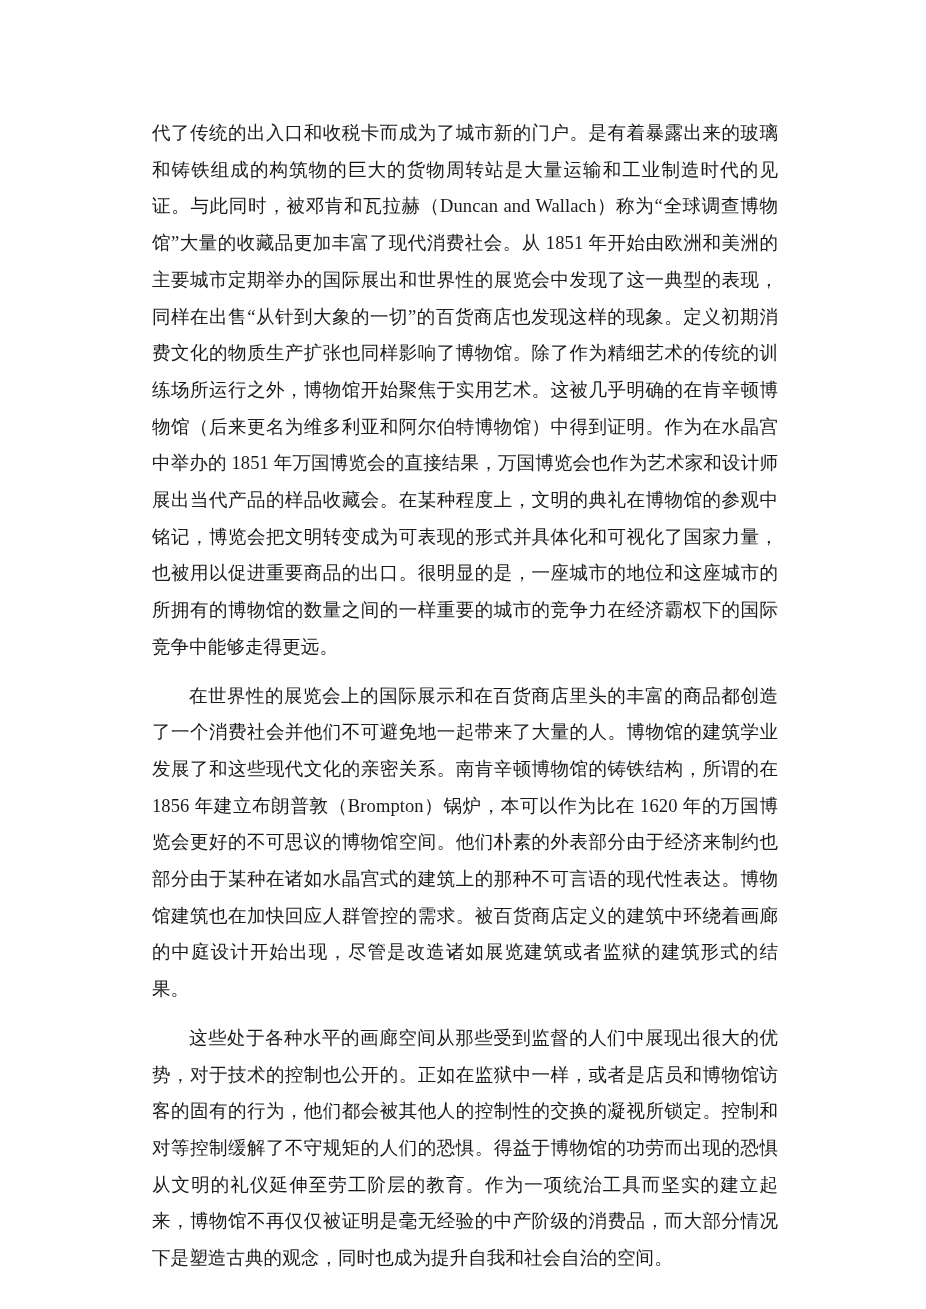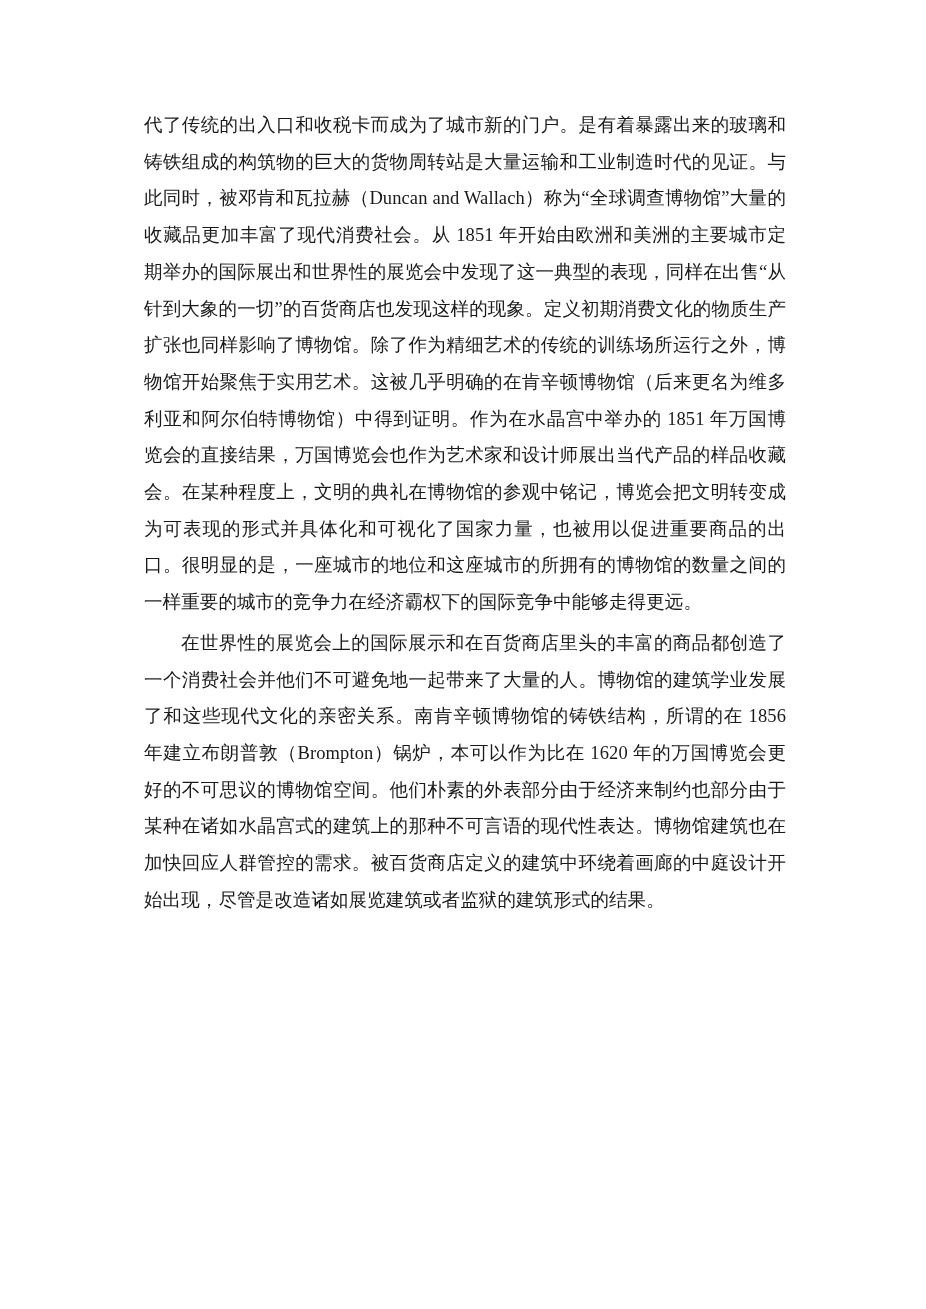--- a/index.html
+++ b/index.html
@@ -11,21 +11,21 @@
     position: relative;
     width: 926px;
     height: 1309px;
     margin: 0 auto;
     background: #ffffff;
     box-sizing: border-box;
     padding: 103px 136px 0 140px;
     overflow: hidden;
   }
   .doc-body p {
-    margin: 4px;
+    margin: 12px;
     padding: 0;
     font-family: "Liberation Serif", "DejaVu Serif", serif;
     font-size: 18.5px;
     line-height: 36.7px;
     color: #1a1a1a;
     text-align: justify;
     text-justify: inter-character;
     letter-spacing: 0.1px;
     word-break: normal;
     overflow-wrap: break-word;
@@ -34,14 +34,15 @@
     text-indent: 2em;
   }
 </style>
 </head>
 <body>
 
 <div class="page">
   <div class="doc-body">
     <p>代了传统的出入口和收税卡而成为了城市新的门户。是有着暴露出来的玻璃和铸铁组成的构筑物的巨大的货物周转站是大量运输和工业制造时代的见证。与此同时，被邓肯和瓦拉赫（Duncan and Wallach）称为“全球调查博物馆”大量的收藏品更加丰富了现代消费社会。从 1851 年开始由欧洲和美洲的主要城市定期举办的国际展出和世界性的展览会中发现了这一典型的表现，同样在出售“从针到大象的一切”的百货商店也发现这样的现象。定义初期消费文化的物质生产扩张也同样影响了博物馆。除了作为精细艺术的传统的训练场所运行之外，博物馆开始聚焦于实用艺术。这被几乎明确的在肯辛顿博物馆（后来更名为维多利亚和阿尔伯特博物馆）中得到证明。作为在水晶宫中举办的 1851 年万国博览会的直接结果，万国博览会也作为艺术家和设计师展出当代产品的样品收藏会。在某种程度上，文明的典礼在博物馆的参观中铭记，博览会把文明转变成为可表现的形式并具体化和可视化了国家力量，也被用以促进重要商品的出口。很明显的是，一座城市的地位和这座城市的所拥有的博物馆的数量之间的一样重要的城市的竞争力在经济霸权下的国际竞争中能够走得更远。</p>
     <p class="indent">在世界性的展览会上的国际展示和在百货商店里头的丰富的商品都创造了一个消费社会并他们不可避免地一起带来了大量的人。博物馆的建筑学业发展了和这些现代文化的亲密关系。南肯辛顿博物馆的铸铁结构，所谓的在 1856 年建立布朗普敦（Brompton）锅炉，本可以作为比在 1620 年的万国博览会更好的不可思议的博物馆空间。他们朴素的外表部分由于经济来制约也部分由于某种在诸如水晶宫式的建筑上的那种不可言语的现代性表达。博物馆建筑也在加快回应人群管控的需求。被百货商店定义的建筑中环绕着画廊的中庭设计开始出现，尽管是改造诸如展览建筑或者监狱的建筑形式的结果。</p>
+    <p class="indent">这些处于各种水平的画廊空间从那些受到监督的人们中展现出很大的优势，对于技术的控制也公开的。正如在监狱中一样，或者是店员和博物馆访客的固有的行为，他们都会被其他人的控制性的交换的凝视所锁定。控制和对等控制缓解了不守规矩的人们的恐惧。得益于博物馆的功劳而出现的恐惧从文明的礼仪延伸至劳工阶层的教育。作为一项统治工具而坚实的建立起来，博物馆不再仅仅被证明是毫无经验的中产阶级的消费品，而大部分情况下是塑造古典的观念，同时也成为提升自我和社会自治的空间。</p>
   </div>
 </div>
 
 </body></html>

